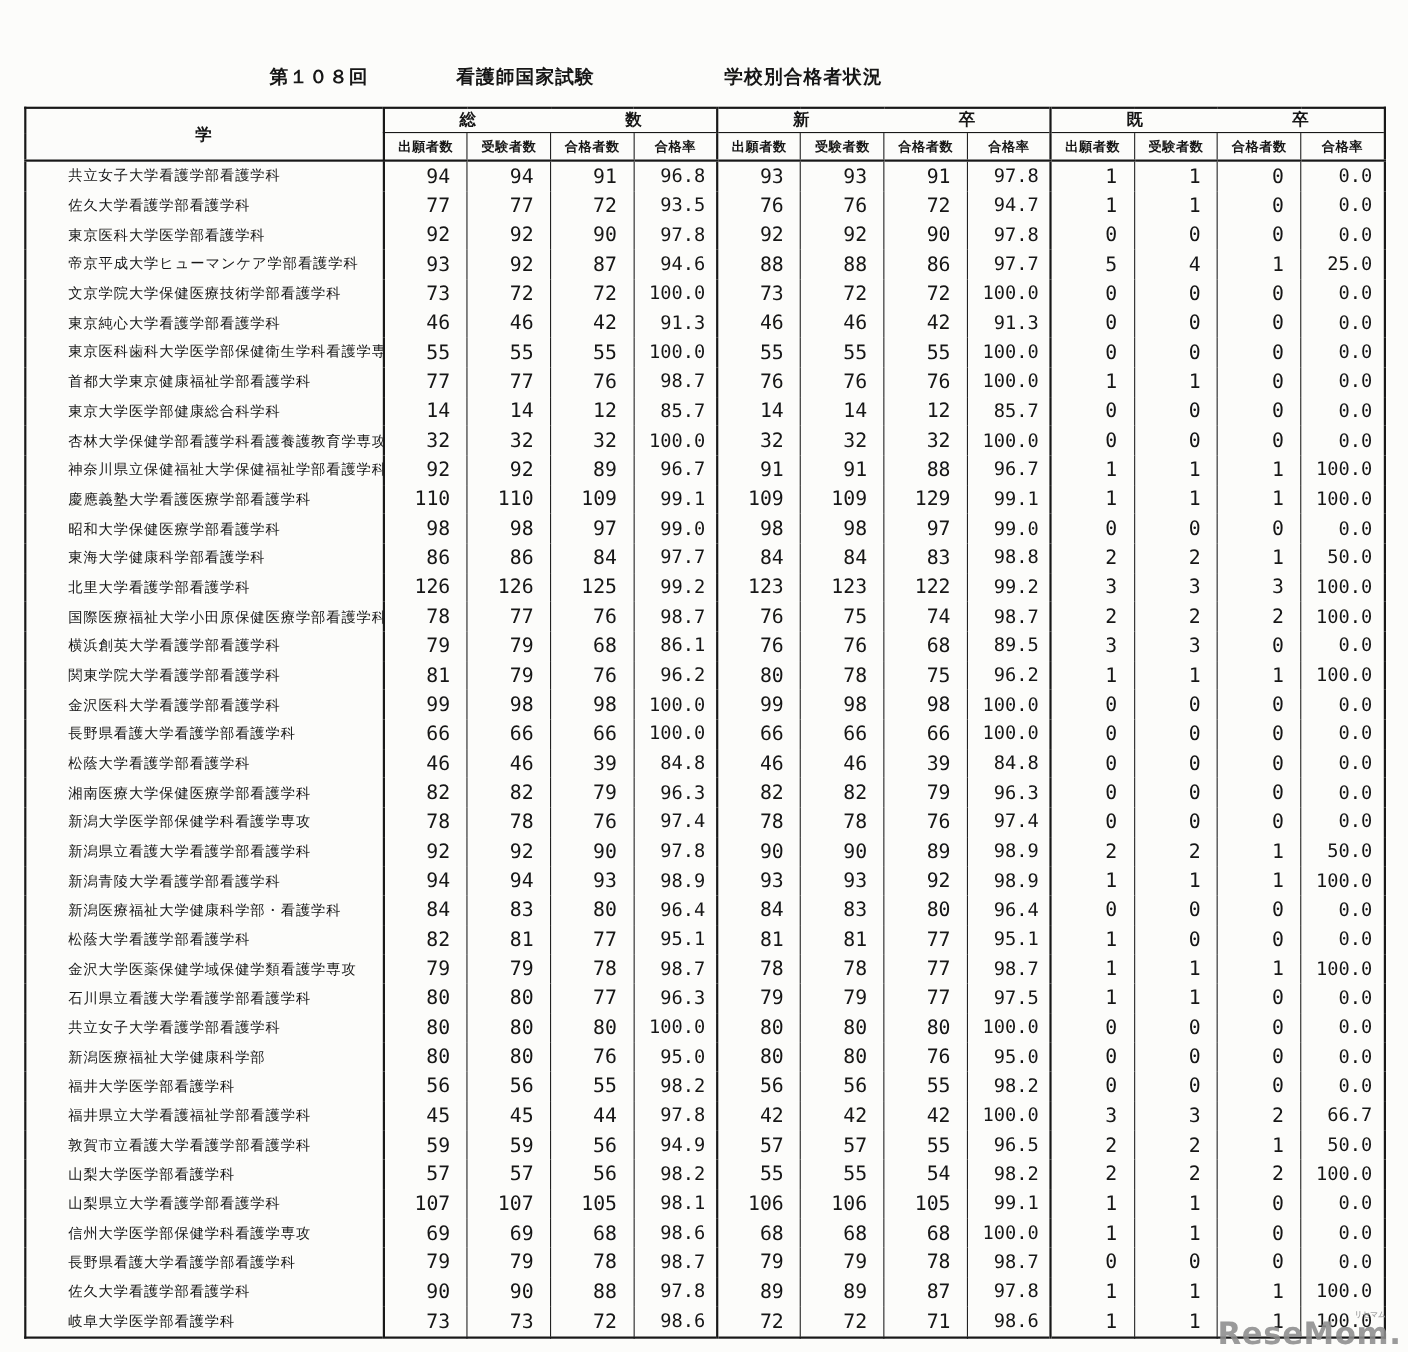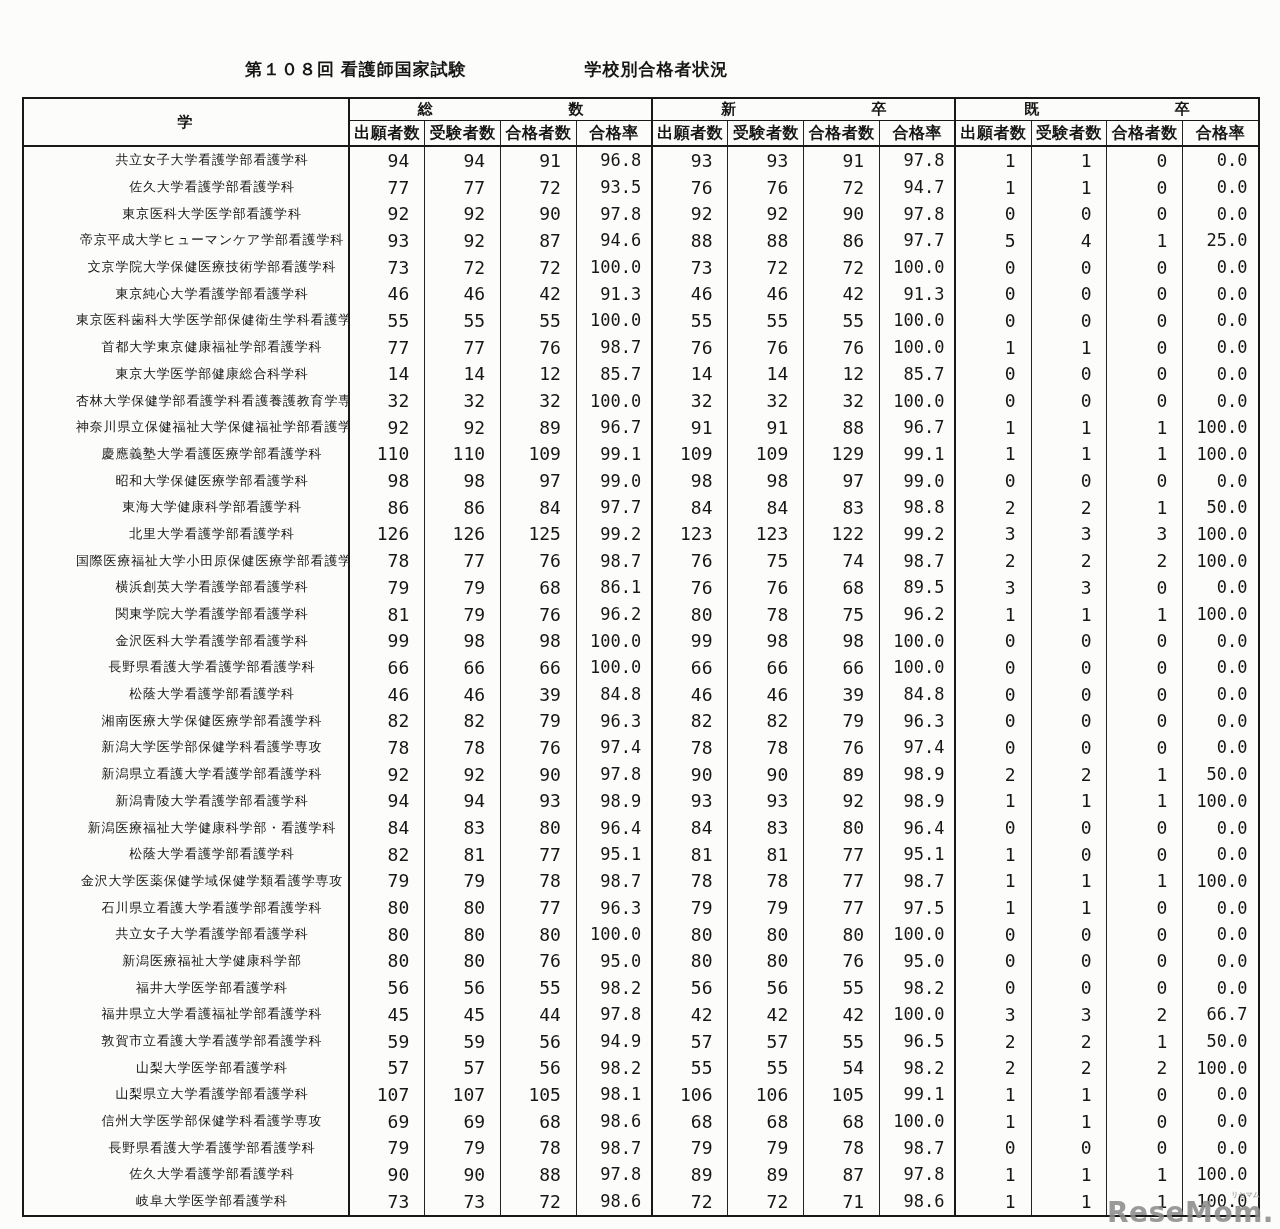--- a/index.html
+++ b/index.html
@@ -19,42 +19,42 @@
   
   .title-line {
     position: absolute;
     top: 58px;
     left: 245px;
     font-size: 17px;
     font-weight: 600;
     letter-spacing: 1px;
     white-space: nowrap;
   }
-  .title-line .t-round  { }
-  .title-line .t-exam   { margin-right: 112px; }
+  .title-line .t-round  { margin-right: 38px; }
+  .title-line .t-exam   { margin-right: 112px; margin-left: 36px; }
   
   table.results {
     position: absolute;
     left: 22px;
     top: 97px;
     width: 1236px;
     border-collapse: collapse;
     table-layout: fixed;
     border: 2px solid #181818;
   }
   col.c-school { width: 326px; }
   col.c-num    { width: 75.8px; }
 
   thead th {
     font-weight: 600;
     padding: 0;
     background: #fcfcfa;
   }
   tr.group-row th { height: 21px; }
-  tr.sub-row   th { height: 24px; font-size: 16px; letter-spacing: 0.5px; border-radius: 12px; }
+  tr.sub-row   th { height: 24px; font-size: 12px; letter-spacing: 0.5px; border-radius: 12px; }
 
   th.school-head {
     font-size: 15px;
     letter-spacing: 2px;
     border-right: 2px solid #181818;
     border-bottom: 2px solid #181818;
     vertical-align: middle;
     text-align: center;
   }
   th.group {
@@ -73,22 +73,22 @@
   .b-thick { border-left: 2px solid #181818; }
 
   tbody td {
     height: 26.7px;
     padding: 0;
     vertical-align: middle;
     white-space: nowrap;
     overflow: hidden;
   }
   tbody td.school {
-    text-align: center;
-    padding-left: 52px;
+    text-align: left;
+    padding-left: 38px;
     font-size: 13px;
     letter-spacing: 0.8px;
     font-weight: 500;
   }
   tbody td.num {
     text-align: right;
     padding-right: 15px;
     font-family: "DejaVu Sans Mono", "Liberation Mono", monospace;
     font-size: 18px;
     font-weight: 500;

